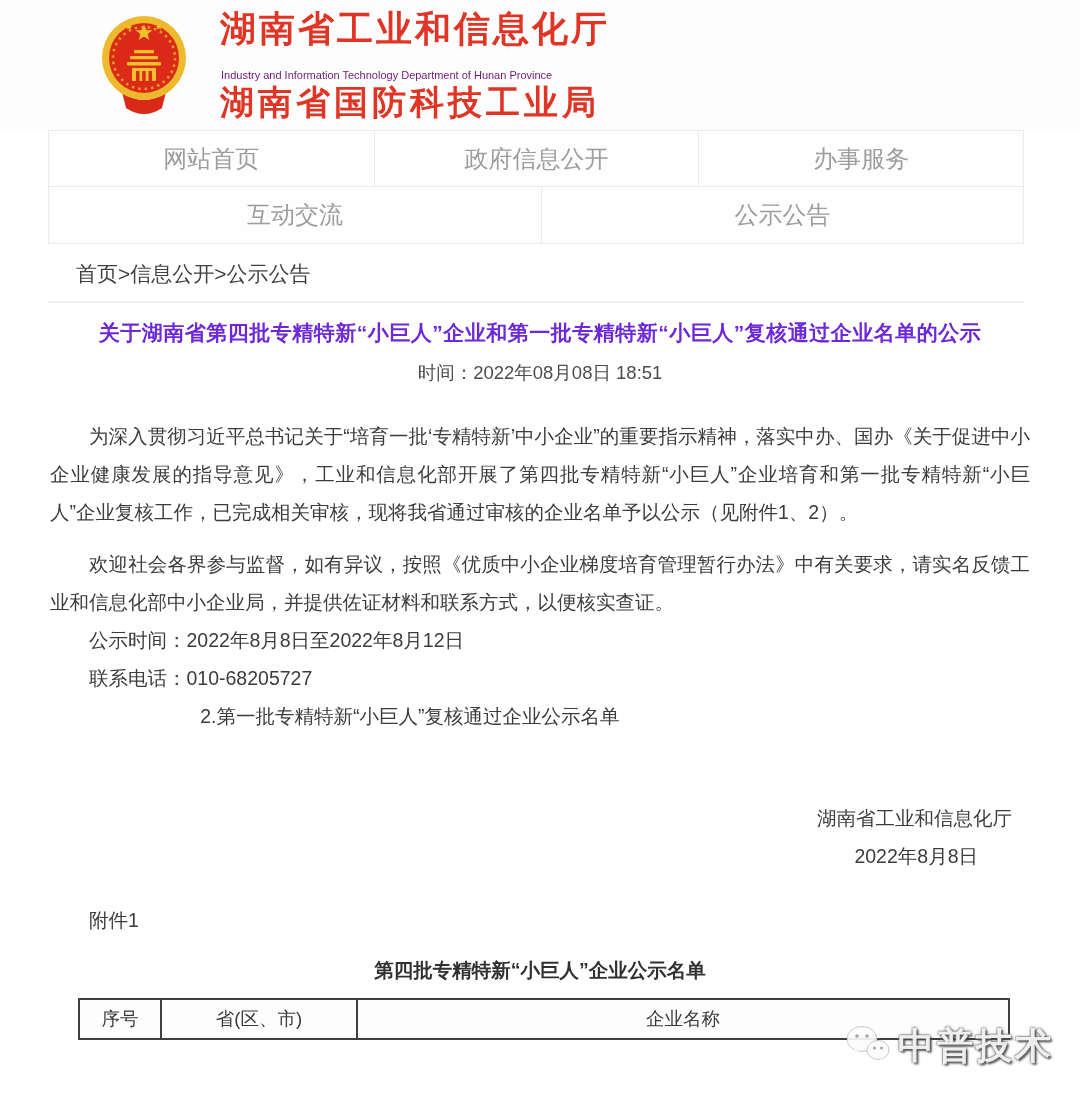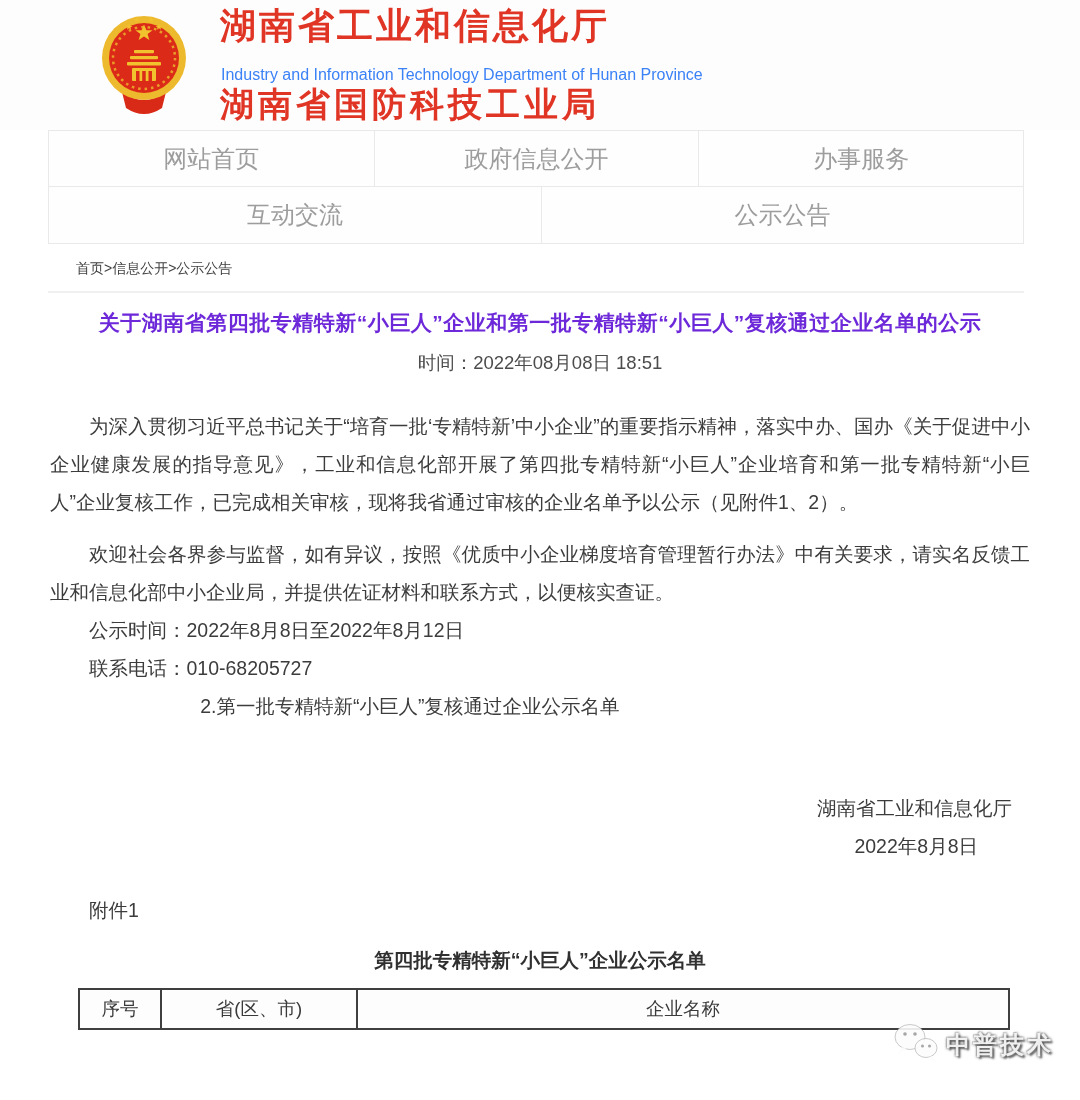--- a/index.html
+++ b/index.html
@@ -17,21 +17,21 @@
     align-items: center;
     padding-left: 92px;
     gap: 24px;
     background: #fefdfd;
   }
   .org-titles { line-height: 1.1; }
   .org-cn-1 {
     color: #e03525; font-size: 36px; font-weight: bold; letter-spacing: 3px;
   }
   .org-en {
-    color: #3b82f6; font-size: 16px; font-weight: normal; margin: 20px 0 3px 1px;
+    color: #701a75; font-size: 11px; font-weight: normal; margin: 20px 0 3px 1px;
     letter-spacing: 0px;
   }
   .org-cn-2 {
     color: #e03525; font-size: 34px; font-weight: bold; letter-spacing: 4px;
   }
 
   
   .main-nav {
     margin: 0 48px;
     width: 976px;
@@ -49,21 +49,21 @@
   .nav-row-2 .nav-cell-a { flex: 0 0 50.5%; }
   .nav-row-2 .nav-cell-b { flex: 1 1 auto; border-left: 1px solid #e9e9e9; }
 
   
   .breadcrumb-bar {
     margin: 0 48px;
     width: 976px;
     padding: 16px 10px 13px 28px;
     border-bottom: 2px solid #f0f0f0;
     color: #3f3f3f;
-    font-size: 14px;
+    font-size: 21px;
   }
 
   
   .article-title {
     margin-top: 16px;
     text-align: center;
     color: #6d28d9;
     font-size: 21px;
     font-weight: bold;
     letter-spacing: 0.5px;
@@ -125,21 +125,21 @@
     position: absolute;
     top: 1022px;
     right: 26px;
     display: flex;
     align-items: center;
     gap: 6px;
     z-index: 6;
     pointer-events: none;
   }
   .watermark-text {
-    font-size: 24px;
+    font-size: 36px;
     font-weight: bold;
     letter-spacing: 3px;
     color: rgba(250, 250, 250, 0.92);
     text-shadow: 2px 2px 2px rgba(70, 70, 70, 0.85),
                  -1px -1px 1px rgba(140, 140, 140, 0.55),
                  1px -1px 2px rgba(110, 110, 110, 0.5),
                  -1px 1px 2px rgba(110, 110, 110, 0.5);
   }
 </style>
 </head>

